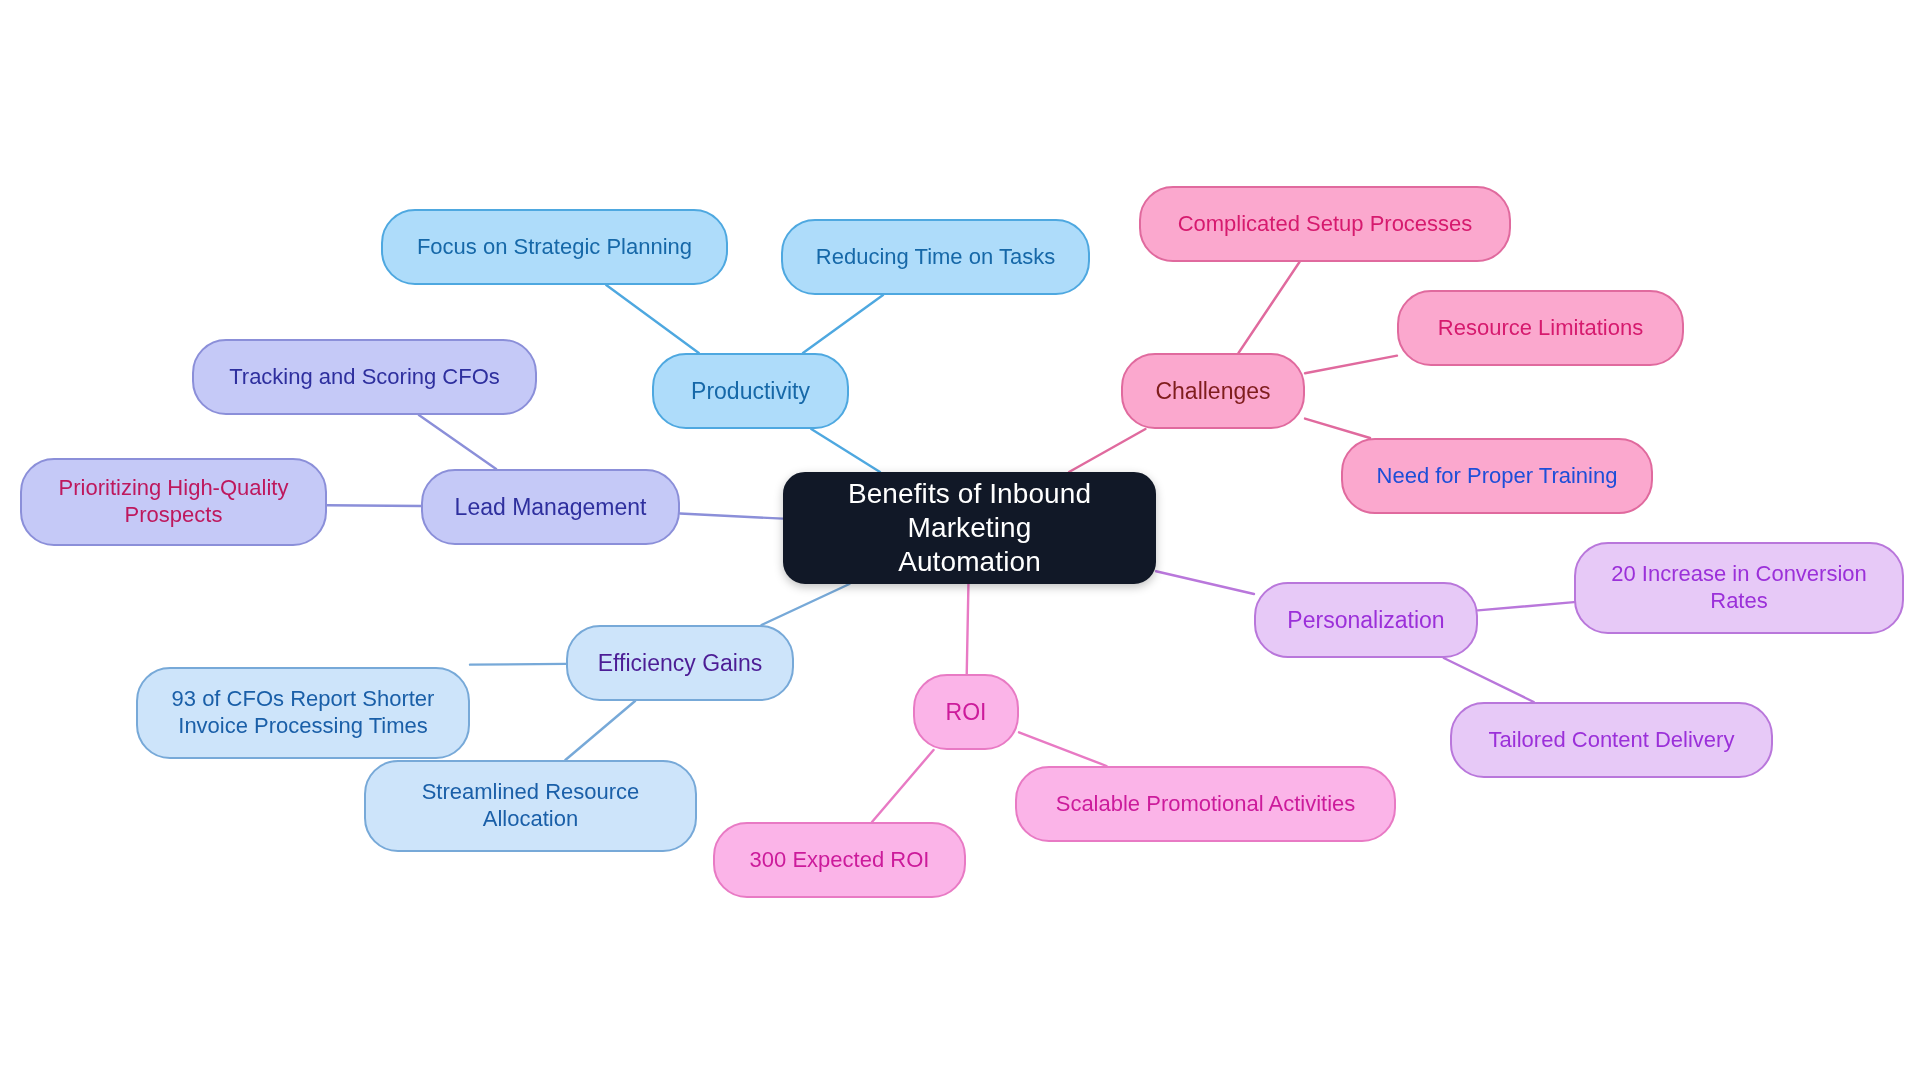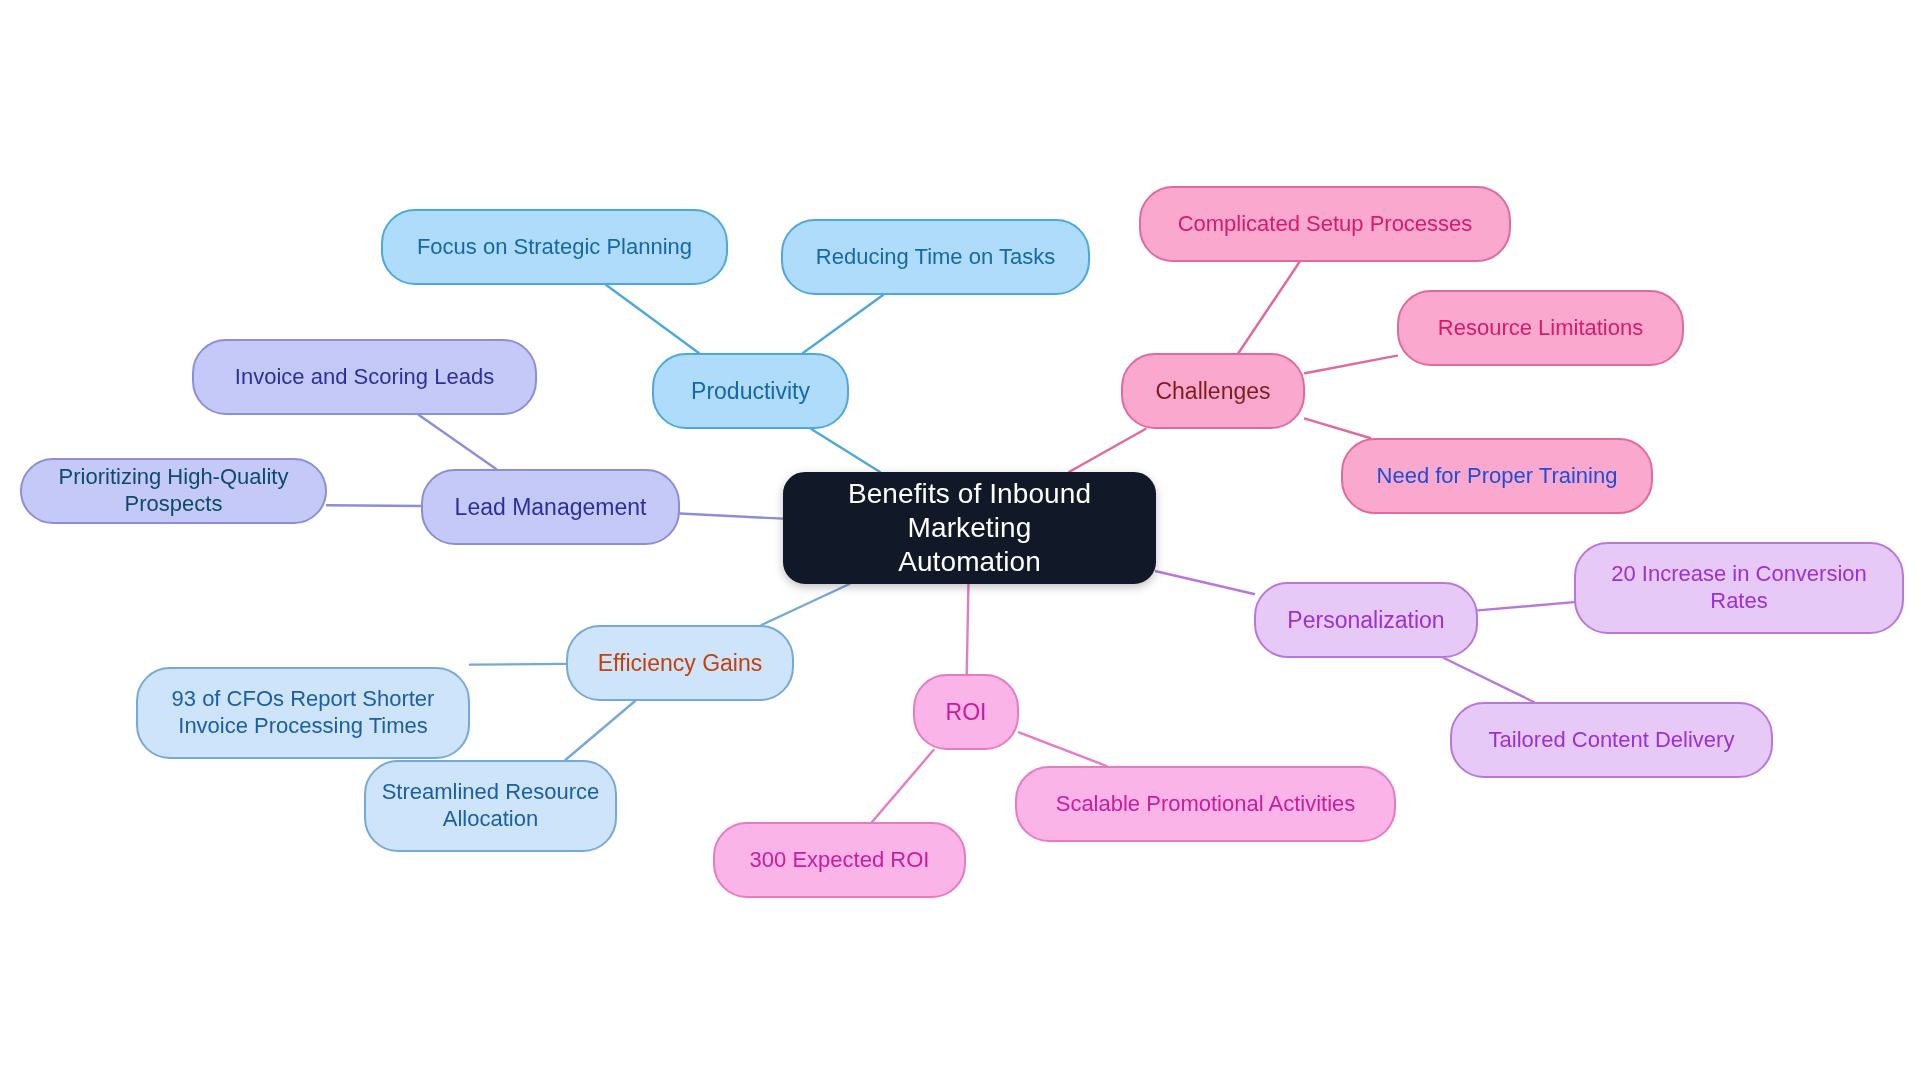--- a/index.html
+++ b/index.html
@@ -79,27 +79,27 @@
       <line x1="1305" y1="373.30229007633585" x2="1397" y2="355.60458015267176" stroke="#e06a9e" stroke-width="2.4" stroke-linecap="round"></line>
       <line x1="1305" y1="418.53521126760563" x2="1370.035294117647" y2="438" stroke="#e06a9e" stroke-width="2.4" stroke-linecap="round"></line>
     </svg>
   <div id="nodes">
       <div class="node node-root" style="left: 783px; top: 472px; width: 373px; height: 112px; background: rgb(17, 24, 39); border-color: rgb(17, 24, 39); color: rgb(255, 255, 255);"><span>Benefits of Inbound Marketing
 Automation</span></div>
       <div class="node node-branch" style="left: 652px; top: 353px; width: 197px; height: 76px; background: rgb(174, 220, 250); border-color: rgb(78, 168, 224); color: rgb(22, 104, 168);"><span>Productivity</span></div>
       <div class="node node-leaf" style="left: 381px; top: 209px; width: 347px; height: 76px; background: rgb(174, 220, 250); border-color: rgb(78, 168, 224); color: rgb(22, 104, 168);"><span>Focus on Strategic Planning</span></div>
       <div class="node node-leaf" style="left: 781px; top: 219px; width: 309px; height: 76px; background: rgb(174, 220, 250); border-color: rgb(78, 168, 224); color: rgb(22, 104, 168);"><span>Reducing Time on Tasks</span></div>
       <div class="node node-branch" style="left: 421px; top: 469px; width: 259px; height: 76px; background: rgb(197, 201, 247); border-color: rgb(139, 143, 217); color: rgb(46, 47, 158);"><span>Lead Management</span></div>
-      <div class="node node-leaf" style="left: 192px; top: 339px; width: 345px; height: 76px; background: rgb(197, 201, 247); border-color: rgb(139, 143, 217); color: rgb(46, 47, 158);"><span>Invoice and Scoring Leads</span></div>
-      <div class="node node-leaf" style="left: 20px; top: 458px; width: 307px; height: 66px; background: rgb(197, 201, 247); border-color: rgb(139, 143, 217); color: #0c4a6e;"><span>Prioritizing High-Quality
+      <div class="node node-leaf" style="left: 192px; top: 339px; width: 345px; height: 76px; background: rgb(197, 201, 247); border-color: rgb(139, 143, 217); color: rgb(46, 47, 158);"><span>Tracking and Scoring CFOs</span></div>
+      <div class="node node-leaf" style="left: 20px; top: 458px; width: 307px; height: 88px; background: rgb(197, 201, 247); border-color: rgb(139, 143, 217); color: #be185d;"><span>Prioritizing High-Quality
 Prospects</span></div>
-      <div class="node node-branch" style="left: 566px; top: 625px; width: 228px; height: 76px; background: rgb(205, 228, 250); border-color: rgb(119, 169, 216); color: #c2410c;"><span>Efficiency Gains</span></div>
+      <div class="node node-branch" style="left: 566px; top: 625px; width: 228px; height: 76px; background: rgb(205, 228, 250); border-color: rgb(119, 169, 216); color: #4c1d95;"><span>Efficiency Gains</span></div>
       <div class="node node-leaf" style="left: 136px; top: 620px; width: 334px; height: 92px; background: rgb(205, 228, 250); border-color: rgb(119, 169, 216); color: rgb(26, 95, 168); margin-top: 47px;"><span>93 of CFOs Report Shorter
 Invoice Processing Times</span></div>
-      <div class="node node-leaf" style="left: 364px; top: 760px; width: 253px; height: 92px; background: rgb(205, 228, 250); border-color: rgb(119, 169, 216); color: rgb(26, 95, 168);"><span>Streamlined Resource
+      <div class="node node-leaf" style="left: 364px; top: 760px; width: 333px; height: 92px; background: rgb(205, 228, 250); border-color: rgb(119, 169, 216); color: rgb(26, 95, 168);"><span>Streamlined Resource
 Allocation</span></div>
       <div class="node node-branch" style="left: 913px; top: 674px; width: 106px; height: 76px; background: rgb(251, 180, 232); border-color: rgb(232, 122, 196); color: rgb(204, 27, 155);"><span>ROI</span></div>
       <div class="node node-leaf" style="left: 713px; top: 822px; width: 253px; height: 76px; background: rgb(251, 180, 232); border-color: rgb(232, 122, 196); color: rgb(204, 27, 155);"><span>300 Expected ROI</span></div>
       <div class="node node-leaf" style="left: 1015px; top: 766px; width: 381px; height: 76px; background: rgb(251, 180, 232); border-color: rgb(232, 122, 196); color: rgb(204, 27, 155);"><span>Scalable Promotional Activities</span></div>
       <div class="node node-branch" style="left: 1254px; top: 582px; width: 224px; height: 76px; background: rgb(231, 201, 247); border-color: rgb(185, 119, 219); color: rgb(155, 48, 217);"><span>Personalization</span></div>
       <div class="node node-leaf" style="left: 1574px; top: 542px; width: 330px; height: 92px; background: rgb(231, 201, 247); border-color: rgb(185, 119, 219); color: rgb(155, 48, 217);"><span>20 Increase in Conversion
 Rates</span></div>
       <div class="node node-leaf" style="left: 1450px; top: 702px; width: 323px; height: 76px; background: rgb(231, 201, 247); border-color: rgb(185, 119, 219); color: rgb(155, 48, 217);"><span>Tailored Content Delivery</span></div>
       <div class="node node-branch" style="left: 1121px; top: 353px; width: 184px; height: 76px; background: rgb(251, 168, 206); border-color: rgb(224, 106, 158); color: #7f1d1d;"><span>Challenges</span></div>
       <div class="node node-leaf" style="left: 1139px; top: 186px; width: 372px; height: 76px; background: rgb(251, 168, 206); border-color: rgb(224, 106, 158); color: rgb(214, 26, 110);"><span>Complicated Setup Processes</span></div>

